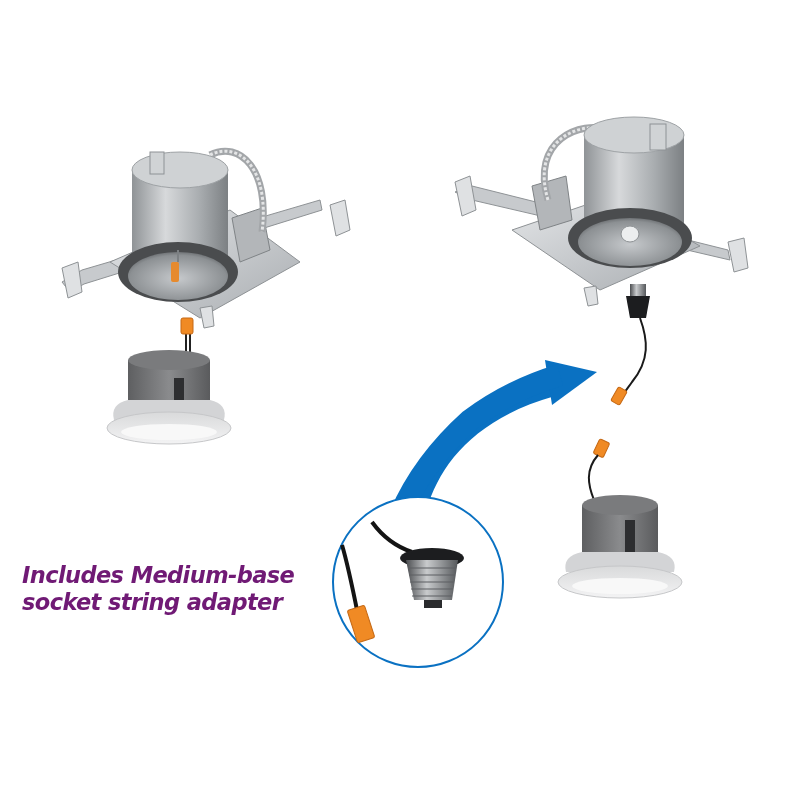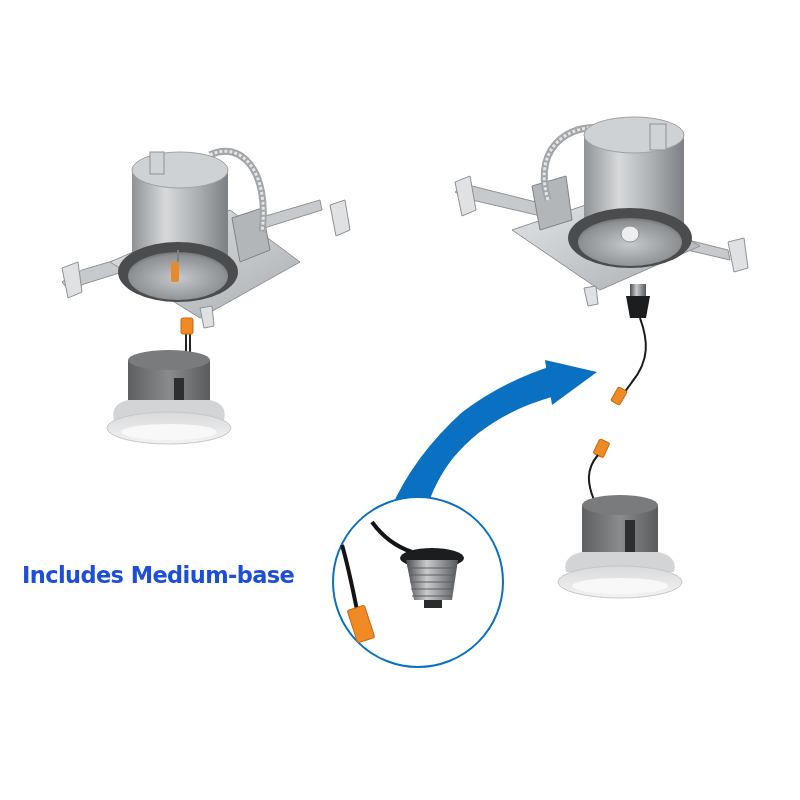--- a/index.html
+++ b/index.html
@@ -1,21 +1,21 @@
 <!DOCTYPE html>
 <html><head>
   <meta charset="utf-8">
   <style>
     html, body { margin:0; padding:0; background:#ffffff; }
     body { width:800px; height:800px; position:relative; overflow:hidden; font-family:"Liberation Sans", "DejaVu Sans", sans-serif; }
     #scene { position:absolute; left:0; top:0; width:800px; height:800px; }
     .caption {
       position:absolute; left:22px; top:562px; width:300px;
-      color:#1d4ed8; font-family:"DejaVu Sans", "Liberation Sans", sans-serif;
-      font-weight:bold; font-size:22.5px; line-height:27px; letter-spacing:-0.6px;
+      color:#701a75; font-family:"DejaVu Sans", "Liberation Sans", sans-serif;
+      font-weight:bold; font-size:22.5px; line-height:27px; letter-spacing:-0.6px;font-style:italic;
     }
     .caption span { display:block; white-space:nowrap; }
   </style>
 </head>
 <body>
 
 <svg id="scene" viewBox="0 0 800 800" xmlns="http://www.w3.org/2000/svg">
   <defs>
     <linearGradient id="can" x1="0" x2="1" y1="0" y2="0">
       <stop offset="0" stop-color="#8f9396"></stop>
@@ -139,13 +139,14 @@
       <line x1="410" y1="582" x2="454" y2="582"></line>
       <line x1="411" y1="589" x2="453" y2="589"></line>
       <line x1="412" y1="596" x2="452" y2="596"></line>
     </g>
     <rect x="424" y="600" width="18" height="8" fill="#2a2b2d"></rect>
   </g>
 </svg>
 
 <div class="caption">
   <span>Includes Medium-base</span>
+  <span>socket string adapter</span>
 </div>
 
 </body></html>

